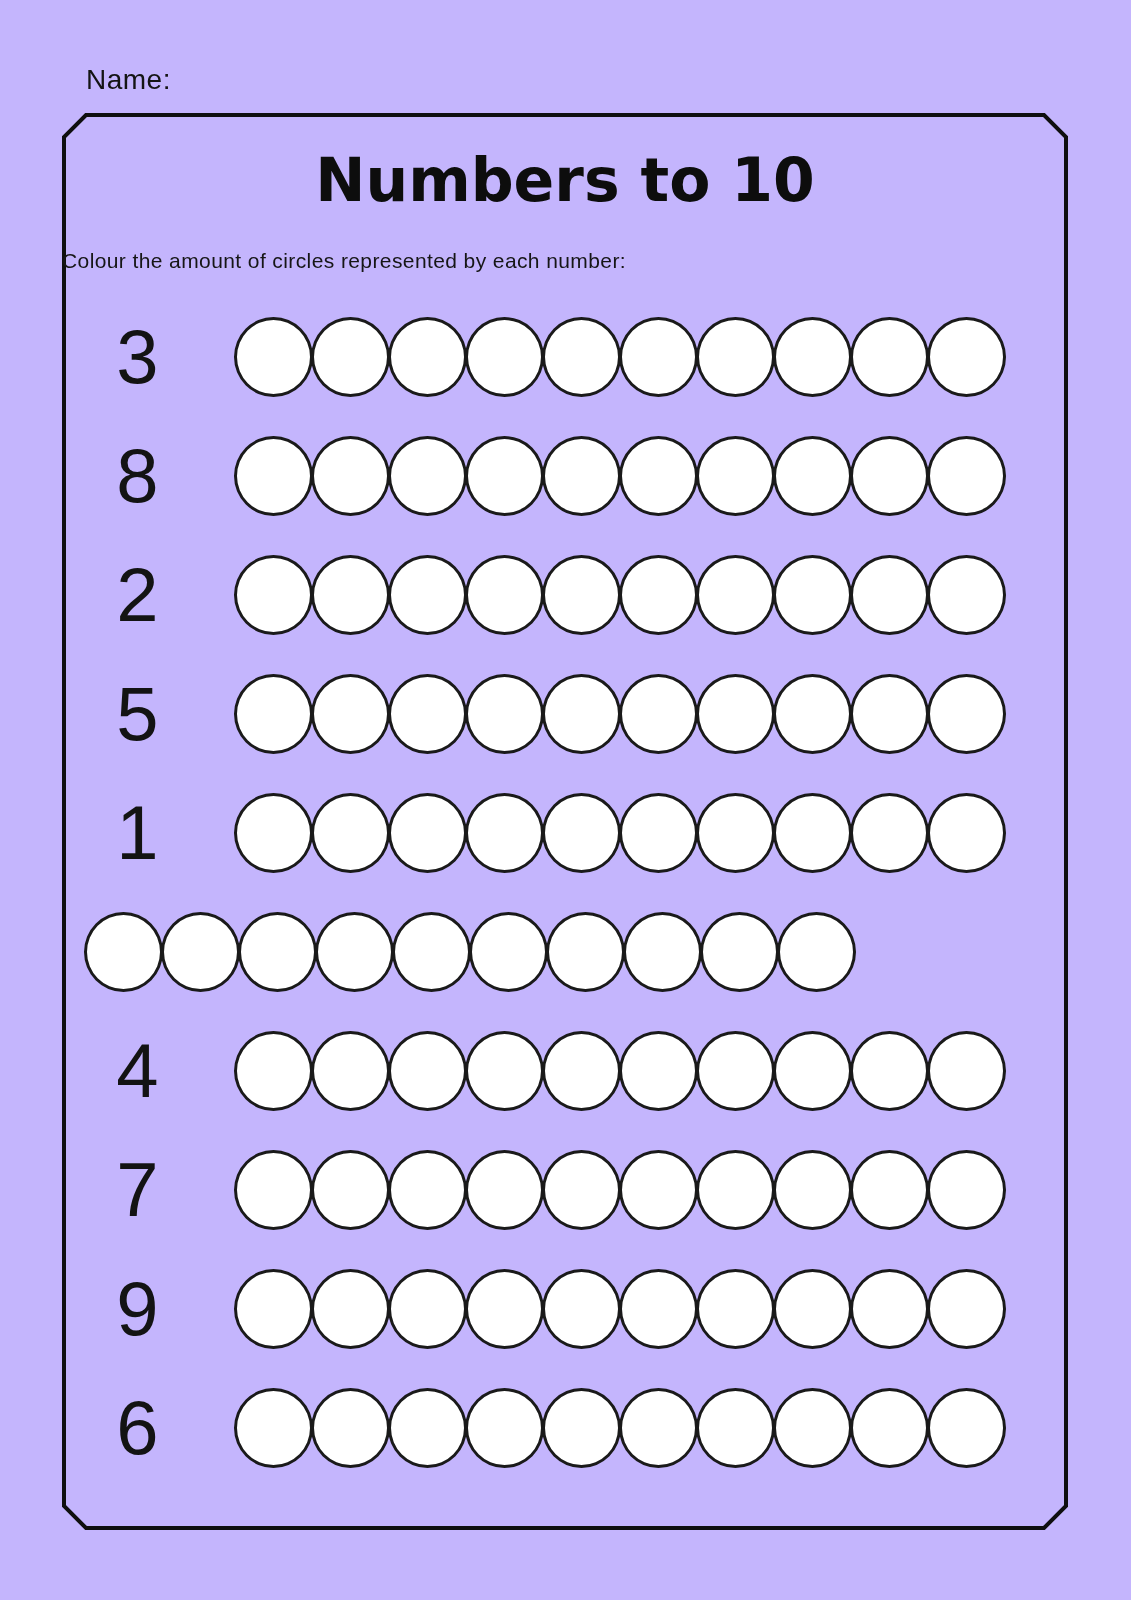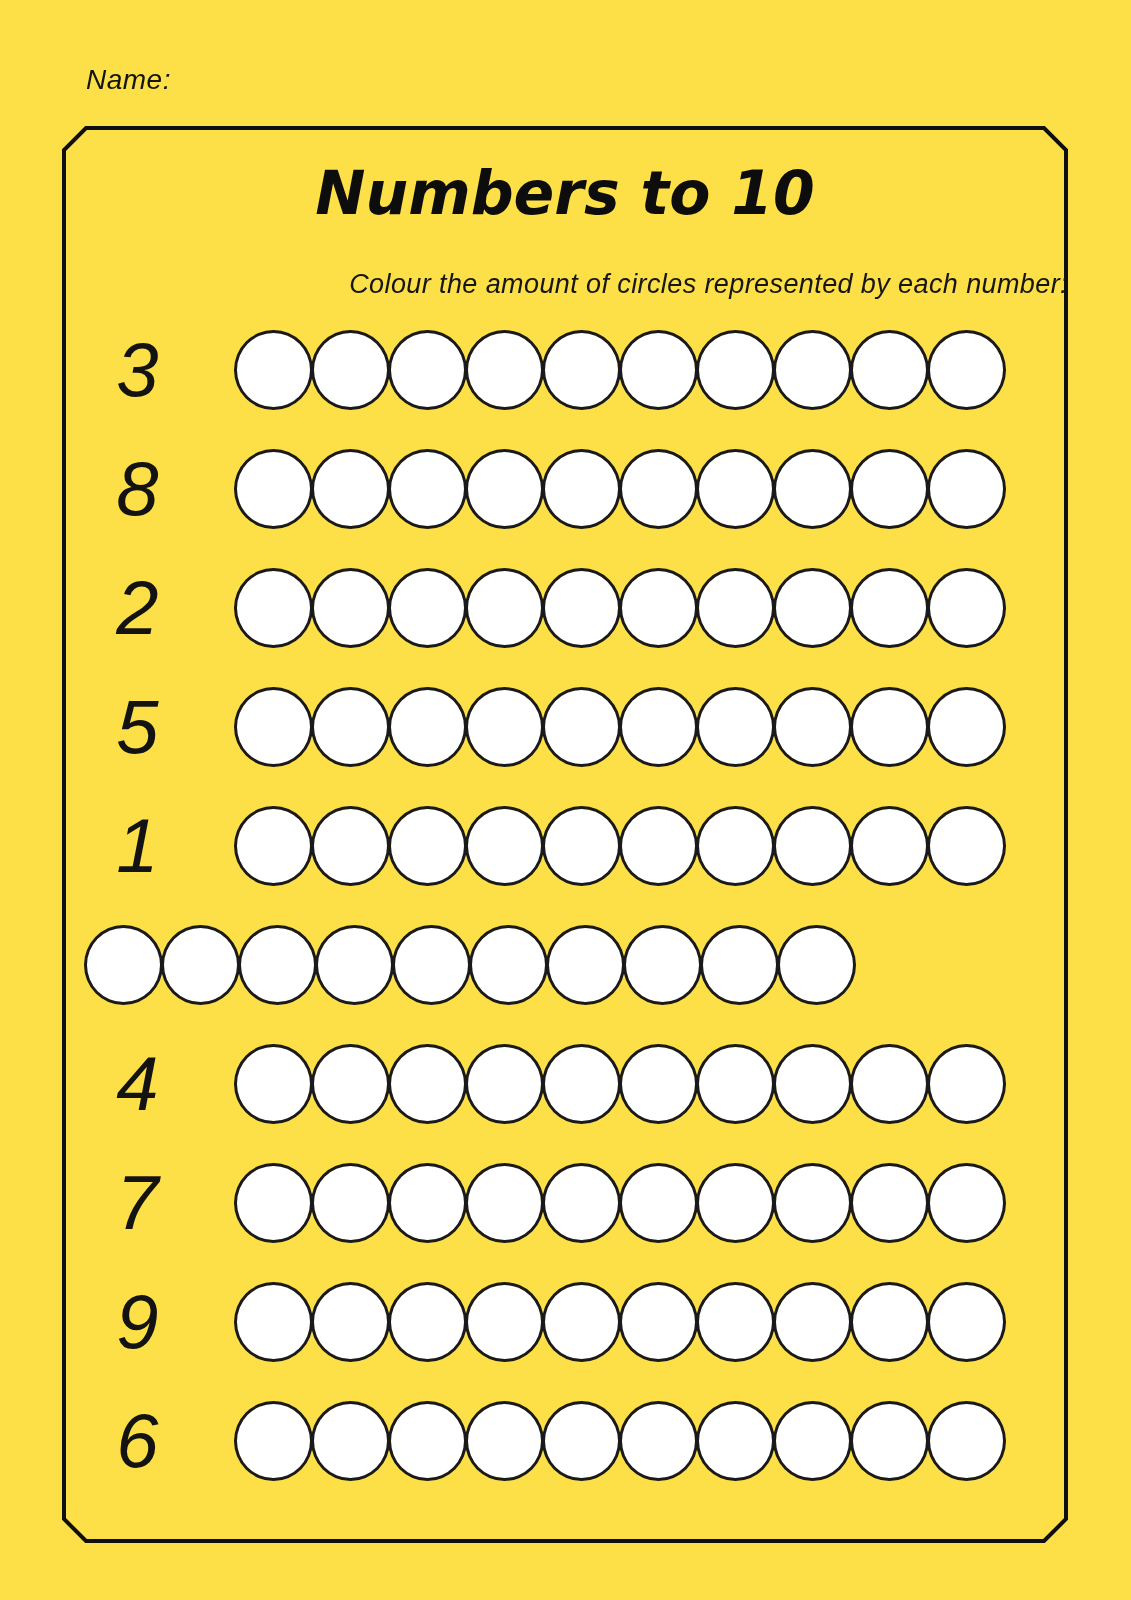--- a/index.html
+++ b/index.html
@@ -3,42 +3,40 @@
 <meta charset="utf-8">
 <style>
   * { margin: 0; padding: 0; box-sizing: border-box; }
   html, body { background: #ffffff; }
   body { font-family: "Liberation Sans", sans-serif; color: #111; }
 
   .page {
     position: relative;
     width: 1131px;
     height: 1600px;
-    background: #fde047;
+    background: #c4b5fd;
     overflow: hidden;
-    font-style: italic;
   }
 
   .name-label {
     position: absolute;
     left: 86px;
     top: 64px;
     font-size: 28px;
     font-weight: 400;
     letter-spacing: 0.5px;
     color: #141414;
   }
 
   .sheet {
     position: absolute;
     left: 62px;
     top: 113px;
     width: 1006px;
     height: 1417px;
-    margin-top: 13px;
   }
 
   .sheet-border {
     position: absolute;
     inset: 0;
     width: 100%;
     height: 100%;
     pointer-events: none;
   }
 
@@ -51,25 +49,25 @@
     font-family: "DejaVu Sans", sans-serif;
     font-size: 60px;
     font-weight: bold;
     letter-spacing: 0px;
     color: #0d0d0d;
     line-height: 1.1;
   }
 
   .sheet-instruction {
     position: absolute;
-    top: 143px;
+    top: 136px;
     left: 0;
     width: 100%;
-    text-align: right;
-    font-size: 27px;
+    text-align: left;
+    font-size: 21px;
     font-weight: 400;
     letter-spacing: 0.4px;
     color: #161616;
   }
 
   .rows {
     position: absolute;
     top: 204px;
     left: 0;
     right: 0;

